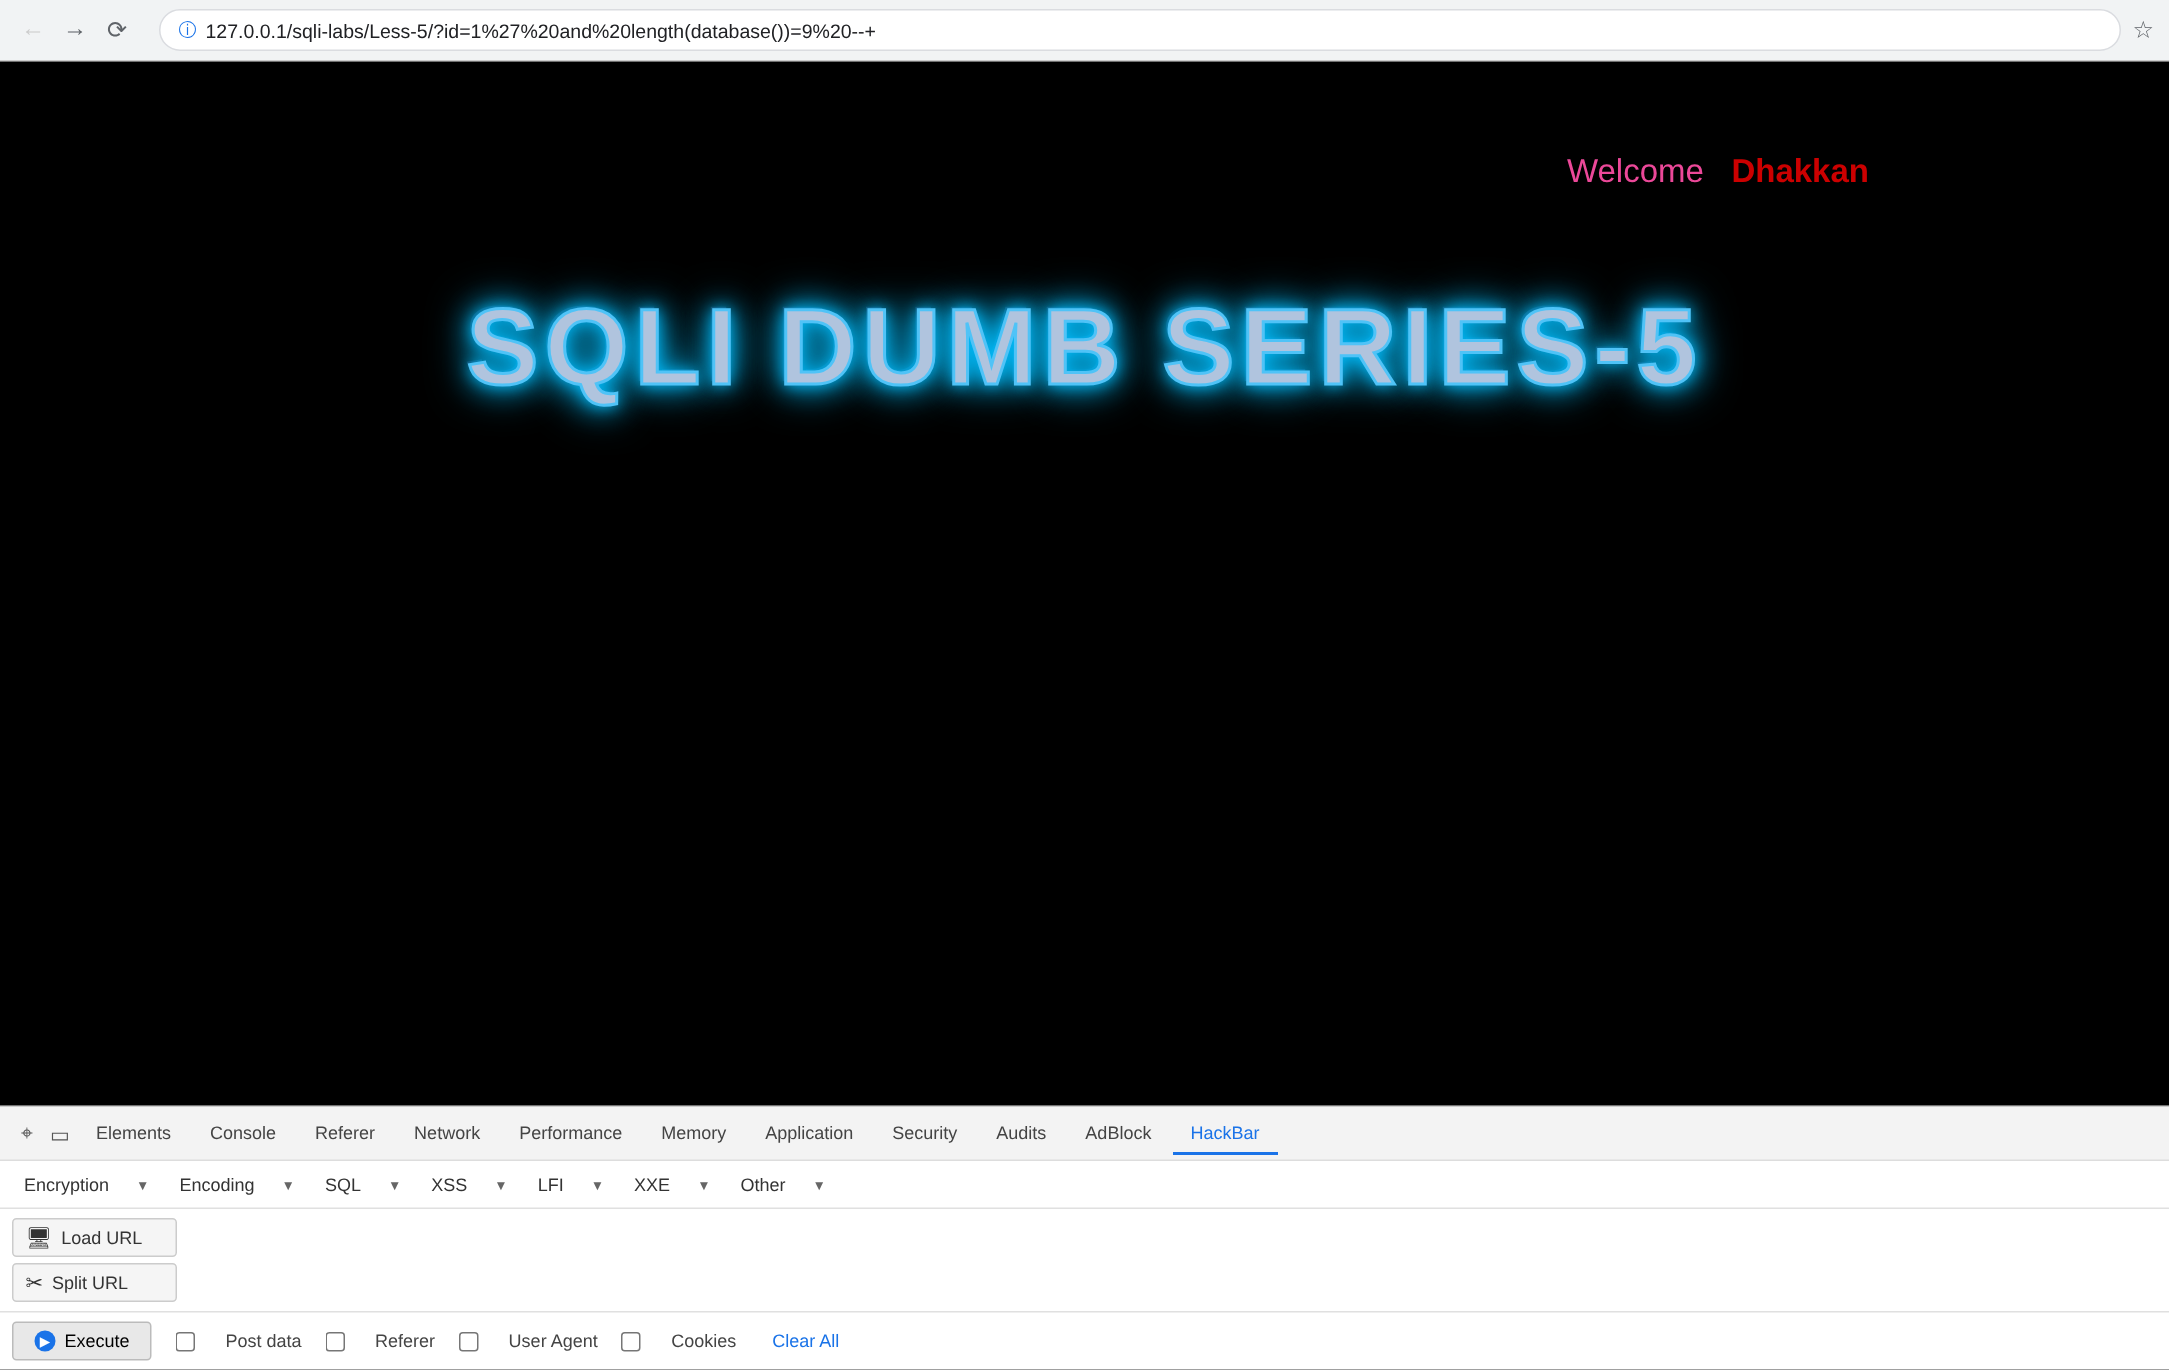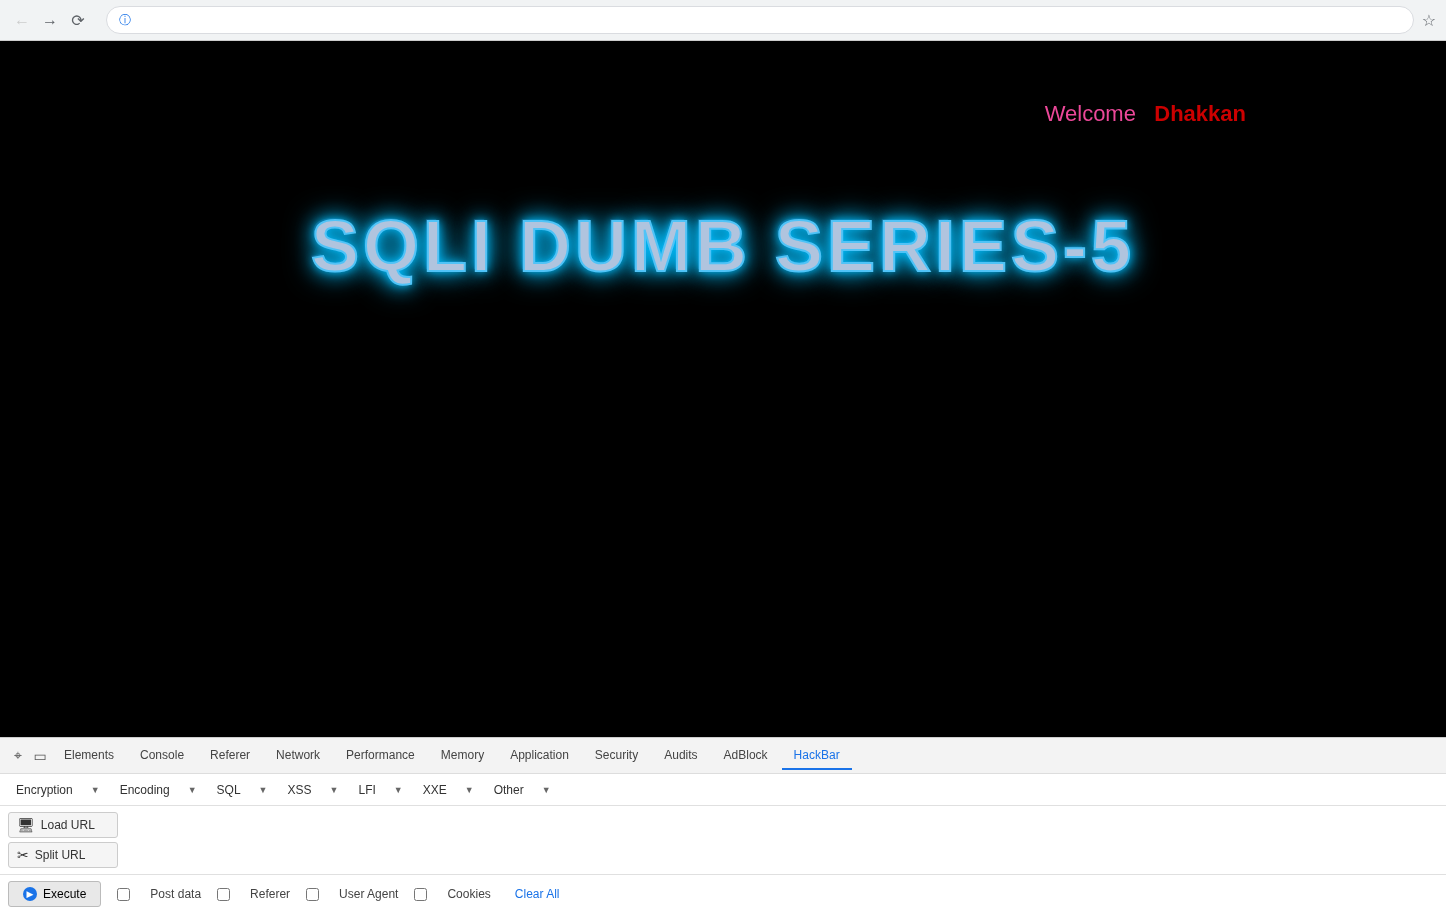--- a/index.html
+++ b/index.html
@@ -41,21 +41,21 @@
       top: 60px;
       right: 200px;
       font-size: 22px;
       color: #fff;
     }
     .welcome-text .welcome-label { color: #ec4899; }
     .welcome-text .username { color: #cc0000; font-weight: bold; }
 
     .main-title {
       position: absolute;
-      top: 164px;
+      top: 150px;
       left: 0; right: 0;
       text-align: center;
       font-size: 72px;
       font-weight: 900;
       font-family: Impact, Arial Black, sans-serif;
       letter-spacing: 4px;
       color: #b0c4de;
       text-shadow:
         0 0 10px #00bfff,
         0 0 20px #00bfff,
@@ -152,20 +152,21 @@
 
 <div class="browser-chrome">
   <div class="browser-toolbar">
     <div class="devtools-tab-icons">
       <button class="nav-btn" disabled="">←</button>
       <button class="nav-btn">→</button>
       <button class="nav-btn">⟳</button>
     </div>
     <div class="address-bar">
       <span class="lock-icon">ⓘ</span>
+      <span class="address-text">127.0.0.1/sqli-labs/Less-5/?id=1%27%20and%20length(database())=9%20--+</span>
     </div>
     <button class="star-btn">☆</button>
   </div>
 </div>
 
 <div class="browser-content">
   <div class="welcome-text">
     <span class="welcome-label">Welcome</span>
     &nbsp;
     <span class="username">Dhakkan</span>

